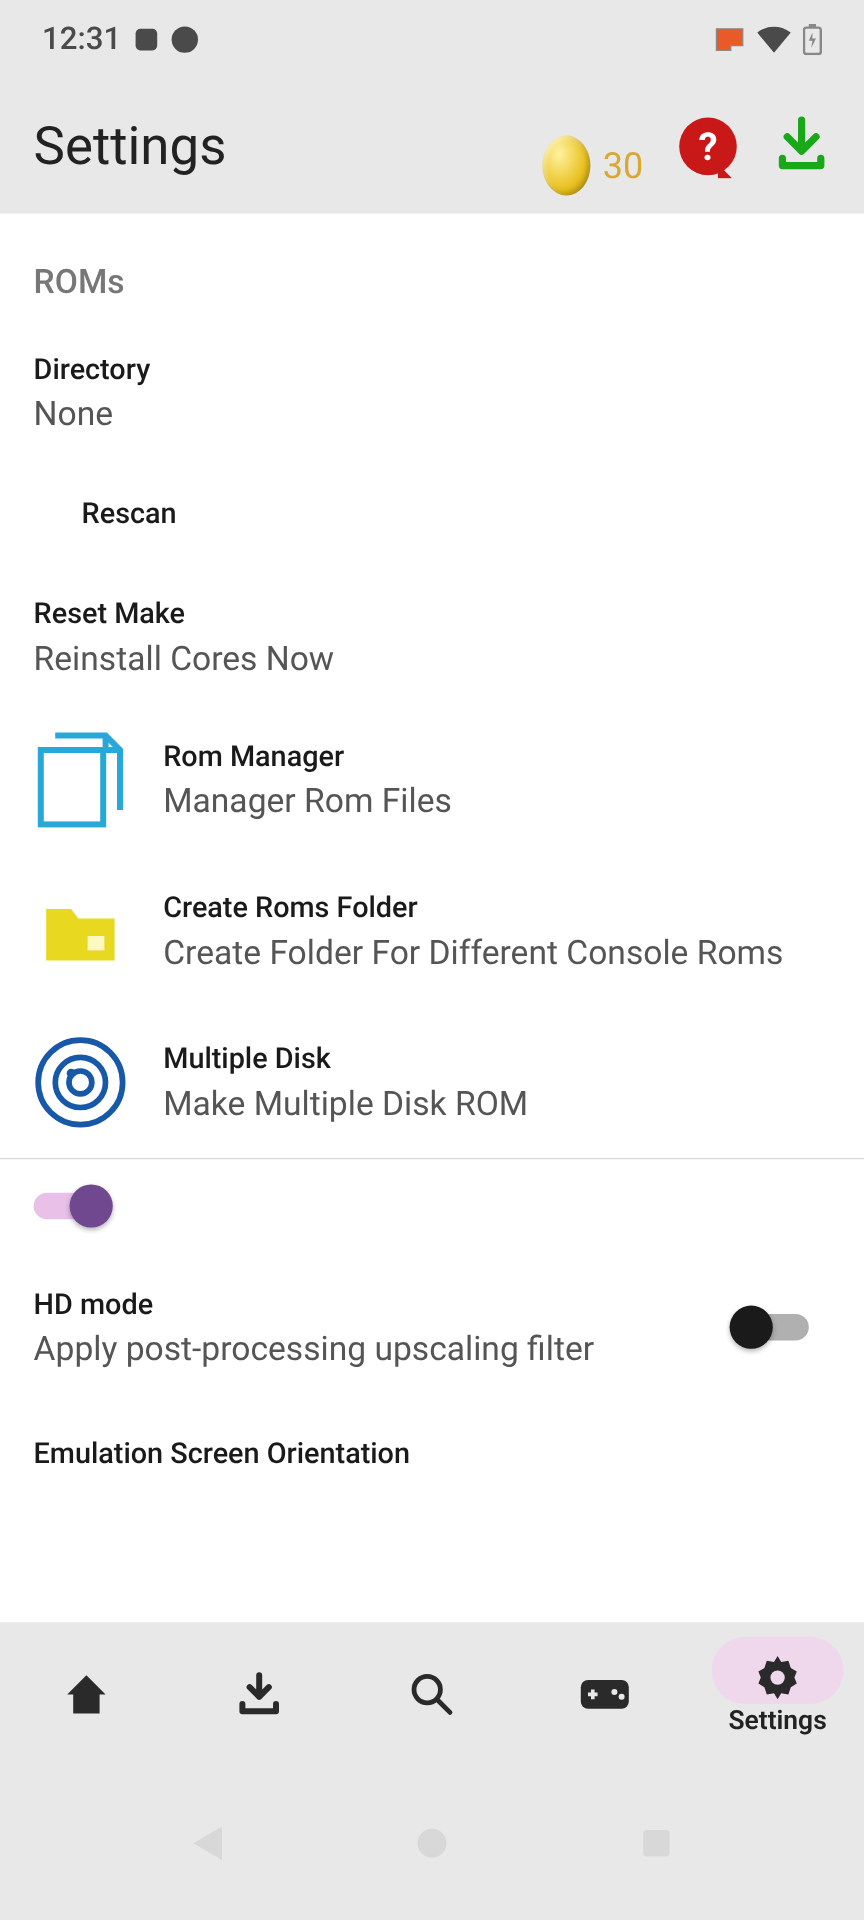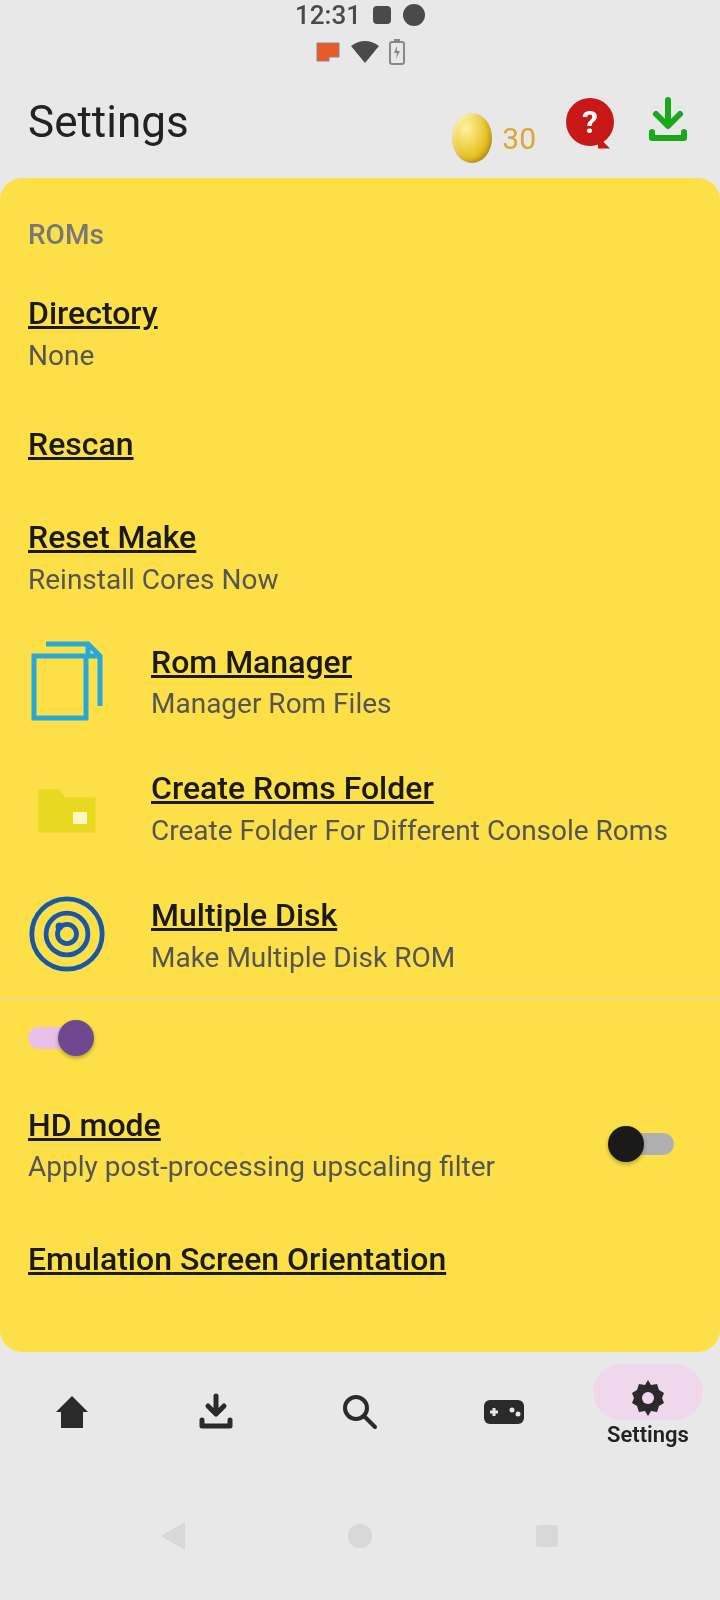--- a/index.html
+++ b/index.html
@@ -1,43 +1,43 @@
 <!DOCTYPE html>
 <html><head>
   <meta charset="utf-8">
   <style>
     * { box-sizing: border-box; margin: 0; padding: 0; }
     html, body { width: 720px; height: 1600px; font-family: -apple-system, Roboto, sans-serif; background: #e8e8e8; overflow: hidden; }
     
-    .status-bar { height: 65px; display: flex; align-items: center; justify-content: space-between; padding: 0 35px; color: #4a4a4a; font-size: 26px; font-weight: 500; flex-direction: column; }
+    .status-bar { height: 65px; display: flex; align-items: center; justify-content: space-between; padding: 16px 35px; color: #4a4a4a; font-size: 26px; font-weight: 500; }
     .status-left { display: flex; align-items: center; gap: 12px; }
     .status-right { display: flex; align-items: center; gap: 10px; }
     
     .header { height: 113px; display: flex; align-items: center; justify-content: space-between; padding: 0 28px; background: #e8e8e8; }
     .header-title { font-size: 44px; font-weight: 400; color: #222; }
     .header-actions { display: flex; align-items: center; gap: 30px; }
     .coin-group { display: flex; align-items: center; gap: 10px; margin-top: 33px; }
     .coin-count { color: #d8a830; font-size: 30px; font-weight: 400; }
     
     .coin-icon { width: 40px; height: 50px; background: radial-gradient(ellipse at 35% 30%, #fff3a0, #e8c020 60%, #c09810); border-radius: 50% / 50%; box-shadow: inset -2px -2px 4px rgba(0,0,0,0.2), inset 2px 2px 4px rgba(255,255,255,0.5); }
     
     .help-icon { width: 48px; height: 48px; background: #c81818; border-radius: 50%; display: flex; align-items: center; justify-content: center; color: #fff; font-size: 32px; font-weight: bold; position: relative; }
     .help-icon::after { content: ''; position: absolute; bottom: -3px; right: 4px; width: 12px; height: 12px; background: #c81818; clip-path: polygon(0 0, 100% 100%, 0 100%); }
     
     .download-icon svg { width: 48px; height: 48px; }
     
-    .content { background: #fde047; height: 1174px; overflow: hidden; border-radius: 22px; }
+    .content { background: #ffffff; height: 1174px; overflow: hidden; }
     
     .section-title { padding: 40px 28px 20px; font-size: 28px; font-weight: 500; color: #777; }
     
     .item { padding: 22px 28px; }
     .item-with-icon { display: flex; align-items: center; gap: 30px; padding: 24px 28px; }
     .item-icon { width: 78px; height: 78px; display: flex; align-items: center; justify-content: center; flex-shrink: 0; }
-    .item-body { flex: 1; margin-left: 15px; }
-    .item-title { font-size: 32px; font-weight: 500; color: #1a1a1a; line-height: 1.3; text-decoration: underline; }
+    .item-body { flex: 1; }
+    .item-title { font-size: 24px; font-weight: 500; color: #1a1a1a; line-height: 1.3; }
     .item-subtitle { font-size: 28px; font-weight: 400; color: #555; margin-top: 4px; }
     
     .item-toggle { display: flex; align-items: center; justify-content: space-between; padding: 28px 28px; }
     .toggle-body { flex: 1; padding-right: 20px; }
     
     .switch { width: 56px; height: 22px; border-radius: 11px; position: relative; flex-shrink: 0; margin-right: 18px; }
     .switch.on { background: #e8c0e8; }
     .switch.off { background: #b0b0b0; }
     .switch-thumb { width: 36px; height: 36px; border-radius: 50%; position: absolute; top: -7px; box-shadow: 0 2px 4px rgba(0,0,0,0.3); }
     .switch.on .switch-thumb { right: -10px; background: #704890; }
@@ -99,21 +99,21 @@
 </div>
 
 <div class="content">
   <div class="section-title">ROMs</div>
 
   <div class="item">
     <div class="item-title">Directory</div>
     <div class="item-subtitle">None</div>
   </div>
 
-  <div class="item" style="padding:30px 28px;">
+  <div class="item" style="padding:30px 28px;margin-left:40px;">
     <div class="item-title">Rescan</div>
   </div>
 
   <div class="item">
     <div class="item-title">Reset Make</div>
     <div class="item-subtitle">Reinstall Cores Now</div>
   </div>
 
   <div class="item-with-icon">
     <div class="item-icon">

